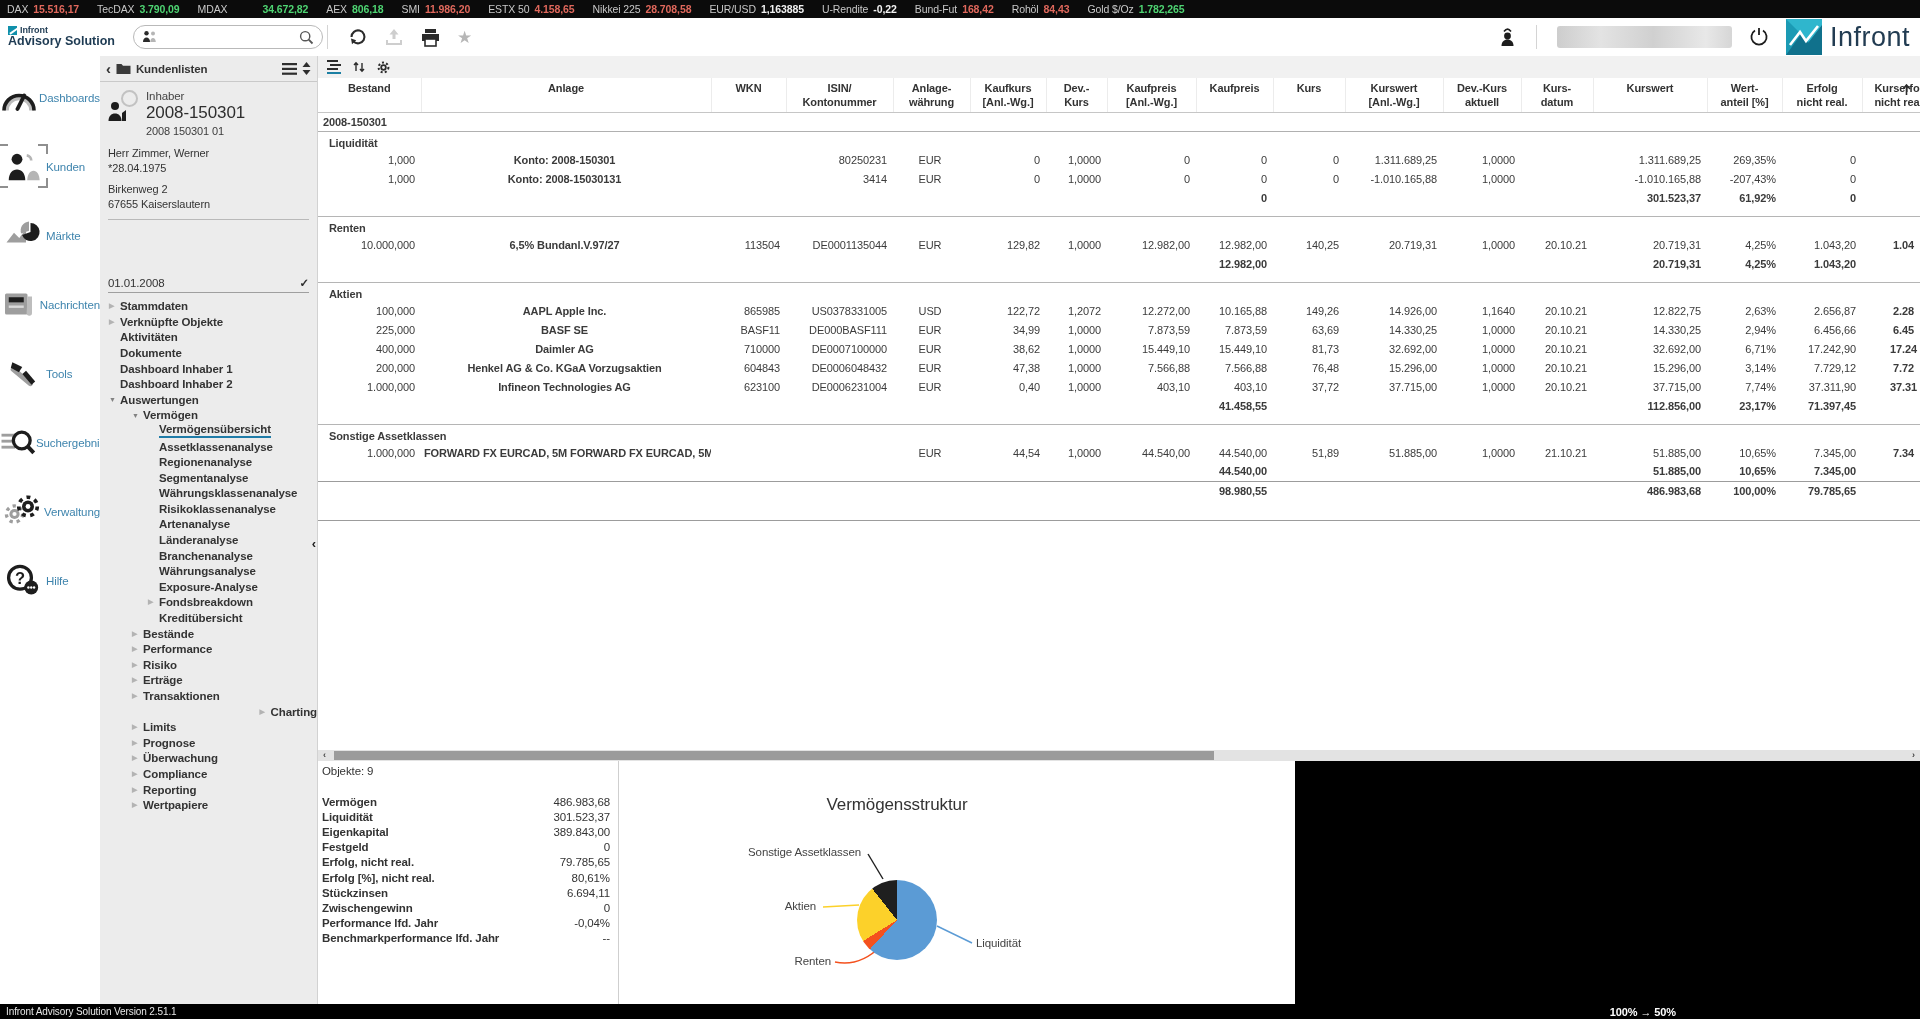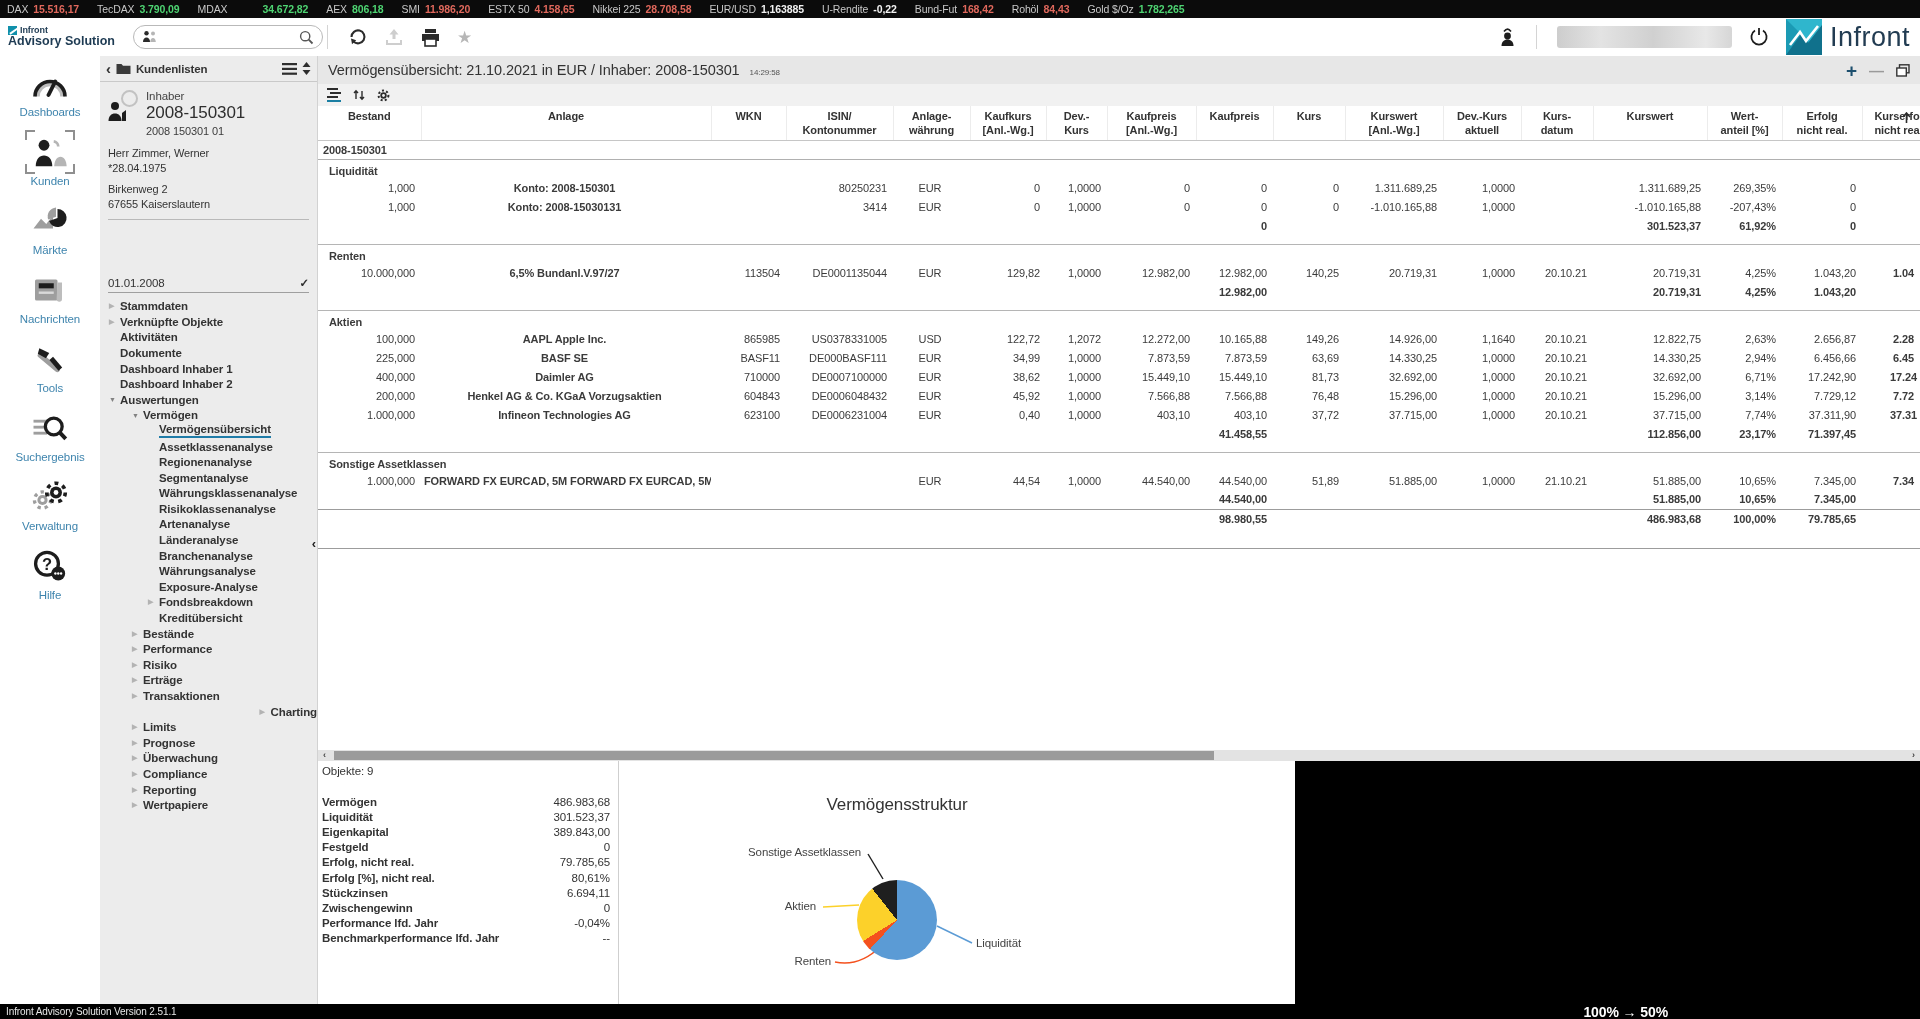--- a/index.html
+++ b/index.html
@@ -26,21 +26,21 @@
   .hd-icons { display:flex; align-items:center; gap:16px; margin-left:16px; }
   .hd-divider { width:1px; height:24px; background:#d4d4d4; margin:0 4px; }
   .hd-right { margin-left:auto; display:flex; align-items:center; gap:16px; }
   .blur-name { width:175px; height:22px; border-radius:3px; background:linear-gradient(90deg,#cdcdcd,#e3e3e3 25%,#d0d0d0 55%,#e8e8e8 85%,#d6d6d6); }
   .brand { display:flex; align-items:center; gap:8px; }
   .brand-text { font-size:27px; color:#223c52; letter-spacing:0.5px; }
 
   
   .main { display:flex; height:948px; }
   .iconbar { width:100px; background:#fff; padding-top:6px; display:flex; flex-direction:column; align-items:center; }
-  .side-item { width:100%; height:69px; display:flex; flex-direction:column; align-items:center; justify-content:flex-start; cursor:pointer; }
+  .side-item { width:100%; height:69px; display:flex; flex-direction:row; align-items:center; justify-content:flex-start; cursor:pointer; }
   .side-label { font-size:11.5px; color:#3e84ad; margin-top:2px; }
   .icon-wrap { width:46px; height:42px; display:flex; align-items:center; justify-content:center; position:relative; }
   .corners span { position:absolute; width:10px; height:10px; }
   .corners .c1 { left:-2px; top:-1px; border-left:2px solid #8f8f8f; border-top:2px solid #8f8f8f; }
   .corners .c2 { right:-2px; top:-1px; border-right:2px solid #8f8f8f; border-top:2px solid #8f8f8f; }
   .corners .c3 { left:-2px; bottom:-1px; border-left:2px solid #8f8f8f; border-bottom:2px solid #8f8f8f; }
   .corners .c4 { right:-2px; bottom:-1px; border-right:2px solid #8f8f8f; border-bottom:2px solid #8f8f8f; }
 
   
   .cust-panel { width:218px; background:#ececec; border-right:1px solid #d2d2d2; position:relative; font-size:11px; color:#333; }
@@ -111,21 +111,21 @@
   .chart-panel { width:677px; flex:none; border-left:1px solid #cfcfcf; position:relative; background:#fff; }
   .chart-title { position:absolute; left:0; top:34px; width:556px; text-align:center; font-size:17px; color:#333; }
   .pie { position:absolute; left:238px; top:119px; width:80px; height:80px; border-radius:50%; }
   .pie-label { position:absolute; font-size:11.5px; color:#444; white-space:nowrap; }
   .leader-svg { position:absolute; left:0; top:0; }
   .black-fill { flex:1; background:#000; }
 
   
   .footer { height:15px; background:#000; display:flex; align-items:center; position:relative; }
   .foot-ver { color:#e6e6e6; font-size:10px; padding-left:6px; }
-  .foot-zoom { position:absolute; right:252px; color:#fff; font-weight:bold; font-size:14px; }
+  .foot-zoom { position:absolute; right:244px; color:#fff; font-weight:bold; font-size:11px; }
 
   svg { display:block; }
 </style>
 </head>
 <body>
 
 <div id="app">
 
   <div class="ticker" id="ticker">
       <span class="tk-item">
@@ -517,32 +517,20 @@
           </div>
           <div class="tree-item" style="padding-left: 30px;">
             <span class="arrow">▶</span>
             <span class="lbl">Wertpapiere</span>
           </div>
         </div>
       <span class="panel-collapse">‹</span>
     </div>
 
     <div class="content">
-      <div class="titlebar">
-        <span class="title">Vermögensübersicht: 21.10.2021 in EUR / Inhaber: 2008-150301</span>
-        <span class="ts">14:29:58</span>
-        <div class="tb-icons">
-          <span class="tb-plus">+</span>
-          <span class="tb-minus">—</span>
-          <svg width="14" height="13" viewBox="0 0 14 13">
-              <rect x="3.5" y="0.8" width="9.5" height="8" fill="none" stroke="#333" stroke-width="1.4"></rect>
-              <rect x="0.8" y="4" width="9.5" height="8" fill="#fff" stroke="#333" stroke-width="1.4"></rect>
-            </svg>
-        </div>
-      </div>
       <div class="toolbar">
         <span class="tool-sel">
             <svg width="14" height="11" viewBox="0 0 14 11">
               <rect x="0" y="0" width="11" height="2" fill="#2c2c2c"></rect>
               <rect x="3" y="4" width="11" height="2" fill="#2c2c2c"></rect>
               <rect x="0" y="8" width="11" height="2" fill="#2c2c2c"></rect>
             </svg>
           </span>
         <span>
             <svg width="12" height="12" viewBox="0 0 12 12">
@@ -783,21 +771,21 @@
                   <td class="al-r">6,71%</td>
                   <td class="al-r">17.242,90</td>
                   <td class="al-l lastcol">17.24</td>
                 </tr>
                 <tr class="data">
                   <td class="al-r">200,000</td>
                   <td class="al-l">Henkel AG &amp; Co. KGaA Vorzugsaktien</td>
                   <td class="al-r">604843</td>
                   <td class="al-r">DE0006048432</td>
                   <td class="al-c">EUR</td>
-                  <td class="al-r">45,92</td>
+                  <td class="al-r">47,38</td>
                   <td class="al-r">1,0000</td>
                   <td class="al-r">7.566,88</td>
                   <td class="al-r">7.566,88</td>
                   <td class="al-r">76,48</td>
                   <td class="al-r">15.296,00</td>
                   <td class="al-r">1,0000</td>
                   <td class="al-r">20.10.21</td>
                   <td class="al-r">15.296,00</td>
                   <td class="al-r">3,14%</td>
                   <td class="al-r">7.729,12</td>

